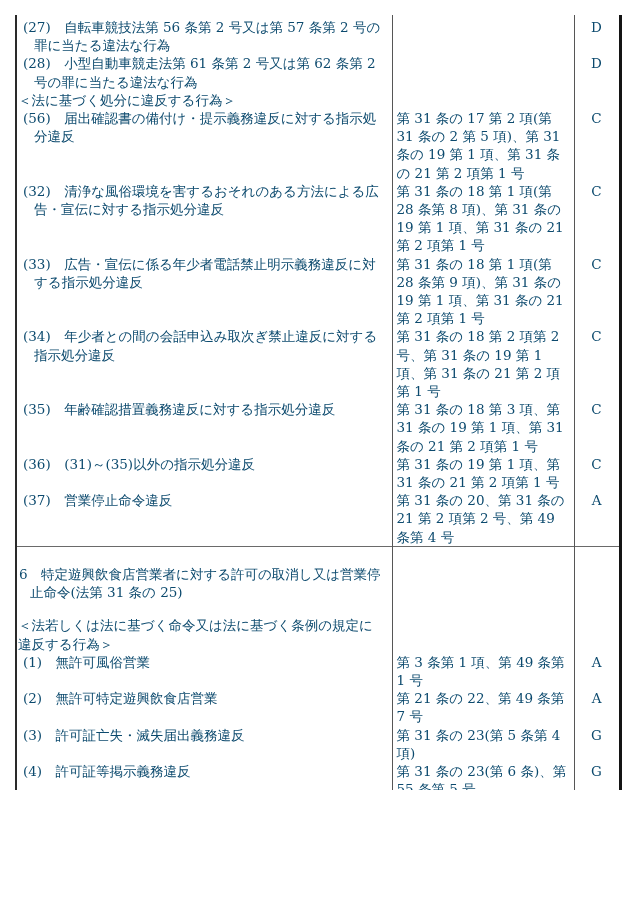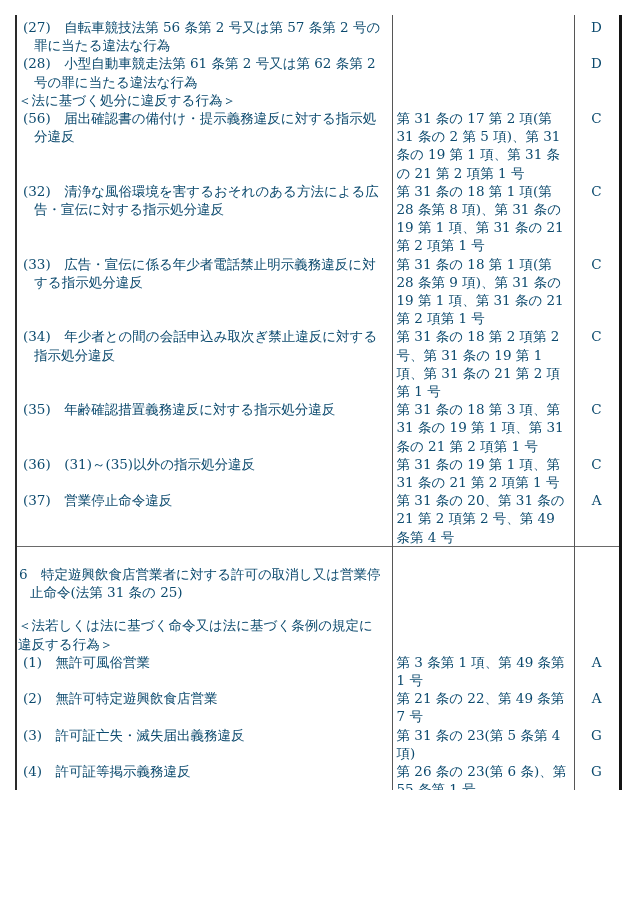--- a/index.html
+++ b/index.html
@@ -161,18 +161,18 @@
         <td class="ref">第 21 条の 22、第 49 条第 7 号</td>
         <td class="grade">A</td>
       </tr>
       <tr>
         <td class="item">(3)　許可証亡失・滅失届出義務違反</td>
         <td class="ref">第 31 条の 23(第 5 条第 4 項)</td>
         <td class="grade">G</td>
       </tr>
       <tr>
         <td class="item">(4)　許可証等掲示義務違反</td>
-        <td class="ref">第 26 条の 23(第 6 条)、第 55 条第 1 号</td>
+        <td class="ref">第 31 条の 23(第 6 条)、第 55 条第 5 号</td>
         <td class="grade">G</td>
       </tr>
     </tbody>
   </table>
 </div>
 
 </body></html>

